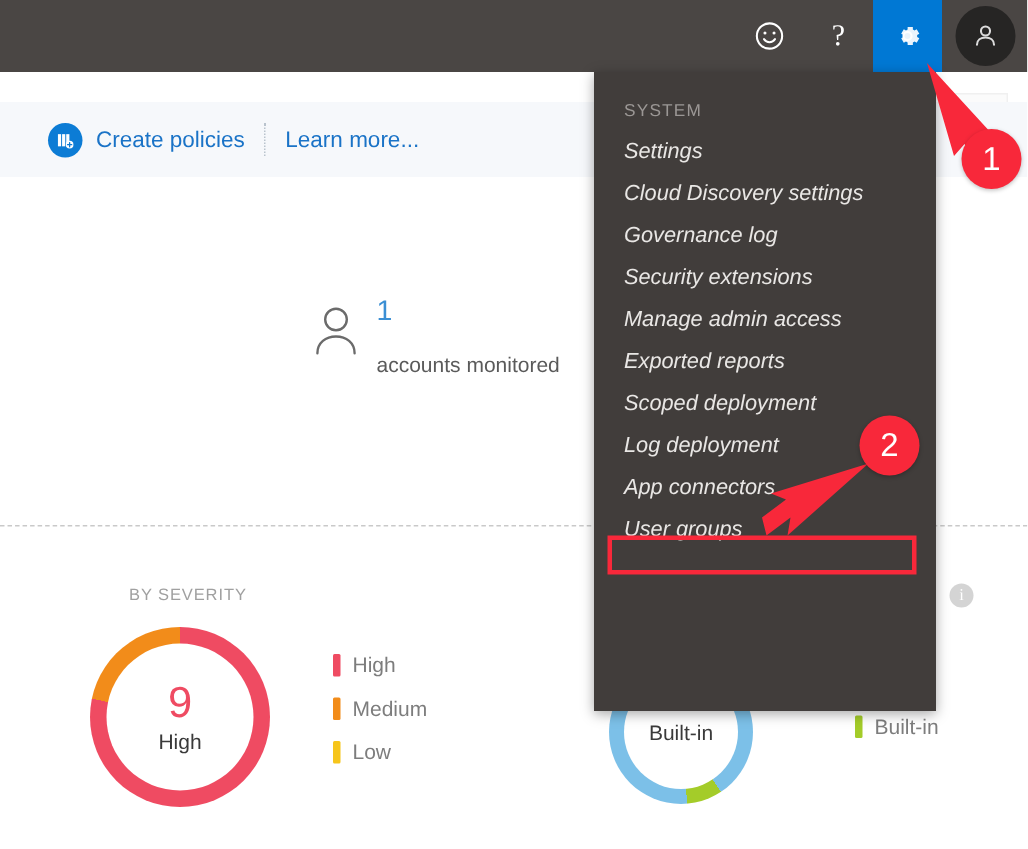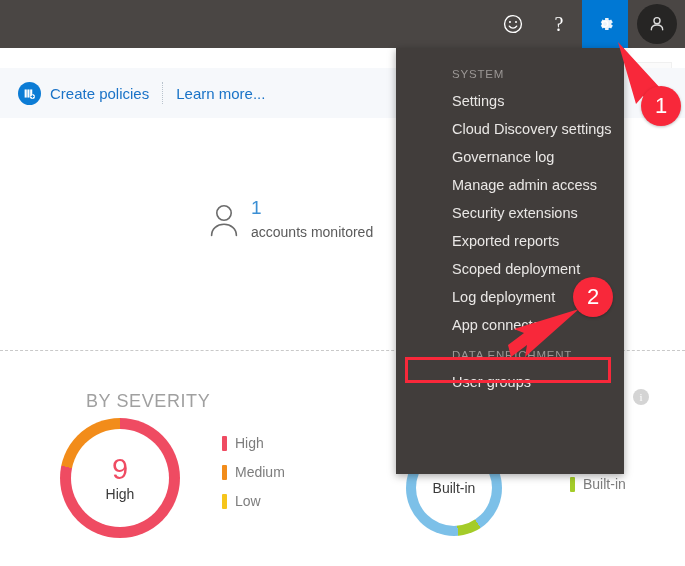--- a/index.html
+++ b/index.html
@@ -50,21 +50,21 @@
     position: absolute; left: 644px; top: 72px;
     font-size: 15px; color: #201f1e; font-weight: bold;
     line-height: 1; cursor: pointer;
     font-family: "Liberation Sans", sans-serif;
   }
 
   
   .banner {
     position: absolute; left: 0; top: 68px; width: 685px; height: 50px;
     background: #f6f8fb;
-    display: flex; align-items: center; padding-left: 18px;
+    display: flex; align-items: center; padding-left: 32px;
   }
   .banner-icon {
     width: 23px; height: 23px; border-radius: 50%;
     background: #0c7cd5; flex: 0 0 auto;
     display:flex; align-items:center; justify-content:center;
     margin-right: 9px;
   }
   .banner-link {
     color: #1a73c7; font-size: 15px; cursor: pointer; white-space: nowrap;
   }
@@ -77,33 +77,33 @@
   .accounts {
     position: absolute; left: 207px; top: 198px;
     display: flex; align-items: flex-start;
   }
   .accounts-icon { margin-right: 10px; margin-top: 4px; }
   .accounts-num {
     font-size: 19px; color: #3b8fd4; line-height: 20px;
     font-weight: normal;
   }
   .accounts-label {
-    font-size: 14px; color: #5a5a5a; line-height: 20px; margin-top: 4px;
+    font-size: 14px; color: #5a5a5a; line-height: 20px; margin-top: 15px;
   }
 
   
   .divider {
     position: absolute; left: 0; top: 350px; width: 685px; height: 0;
     border-top: 1px dashed #c9c9c9;
   }
 
   
   .sev-title {
     position: absolute; left: 86px; top: 391px;
-    font-size: 18px; letter-spacing: 0.6px; color: #a0a0a0;
+    font-size: 11px; letter-spacing: 0.6px; color: #a0a0a0;
   }
   .donut-sev {
     position: absolute; left: 60px; top: 418px;
     width: 120px; height: 120px; border-radius: 50%;
   }
   .donut-sev::after {
     content: ""; position: absolute; left: 11px; top: 11px;
     width: 98px; height: 98px; border-radius: 50%; background: #ffffff;
   }
   .donut-sev-center {
@@ -141,29 +141,29 @@
     background: #d4d4d4; color: #ffffff;
     font-size: 11px; line-height: 16px; text-align: center;
     font-family: "Liberation Serif", serif; cursor: pointer;
   }
 
   
   .menu {
     position: absolute; left: 396px; top: 48px; width: 228px; height: 426px;
     background: #413d3b;
     box-shadow: 0 2px 8px rgba(0,0,0,0.35);
-    z-index: 20; padding-top: 10px; padding-left: 36px;
+    z-index: 20; padding-top: 10px;
   }
   .menu-group-title {
     font-size: 11.5px; letter-spacing: 0.8px; color: #9b9795;
     padding: 10px 0 7px 20px;
   }
   .menu-item {
     font-size: 14.5px; color: #e9e7e5;
-    padding: 6px 0 6px 20px; cursor: pointer; white-space: nowrap;
+    padding: 6px 0 6px 20px; cursor: pointer; white-space: nowrap; font-style: italic;
   }
   .menu-item.highlighted { position: relative; }
 
   
   .hl-box {
     position: absolute; left: 405px; top: 357px; width: 206px; height: 26px;
     border: 3px solid #f8283a; z-index: 40; pointer-events: none;
   }
 
   
@@ -282,27 +282,26 @@
       </div>
     </div>
 
   <div class="info-icon">i</div>
 
   <div class="menu" id="settings-menu">
       <div class="menu-group-title">SYSTEM</div>
       <div class="menu-item">Settings</div>
       <div class="menu-item">Cloud Discovery settings</div>
       <div class="menu-item">Governance log</div>
+      <div class="menu-item">Security extensions</div>
       <div class="menu-item">Manage admin access</div>
-      <div class="menu-item">Security extensions</div>
       <div class="menu-item">Exported reports</div>
       <div class="menu-item">Scoped deployment</div>
       <div class="menu-item">Log deployment</div>
       <div class="menu-item">App connectors</div>
-      <div class="menu-group-title">DATA ENRICHMENT</div>
       <div class="menu-item">User groups</div>
     </div>
   <div class="hl-box"></div>
 
   <svg class="arrow-svg" style="left:610px; top:38px;" width="70" height="75">
     <path d="M8 4 L52 52 L41 54 L55 70 L44 74 L33 58 L26 66 Z" fill="#f8283a"></path>
   </svg>
   <svg class="arrow-svg" style="left:505px; top:305px;" width="80" height="65">
     <path d="M74 4 L20 52 L22 40 L6 52 L3 40 L19 28 L9 24 Z" fill="#f8283a"></path>
   </svg>

